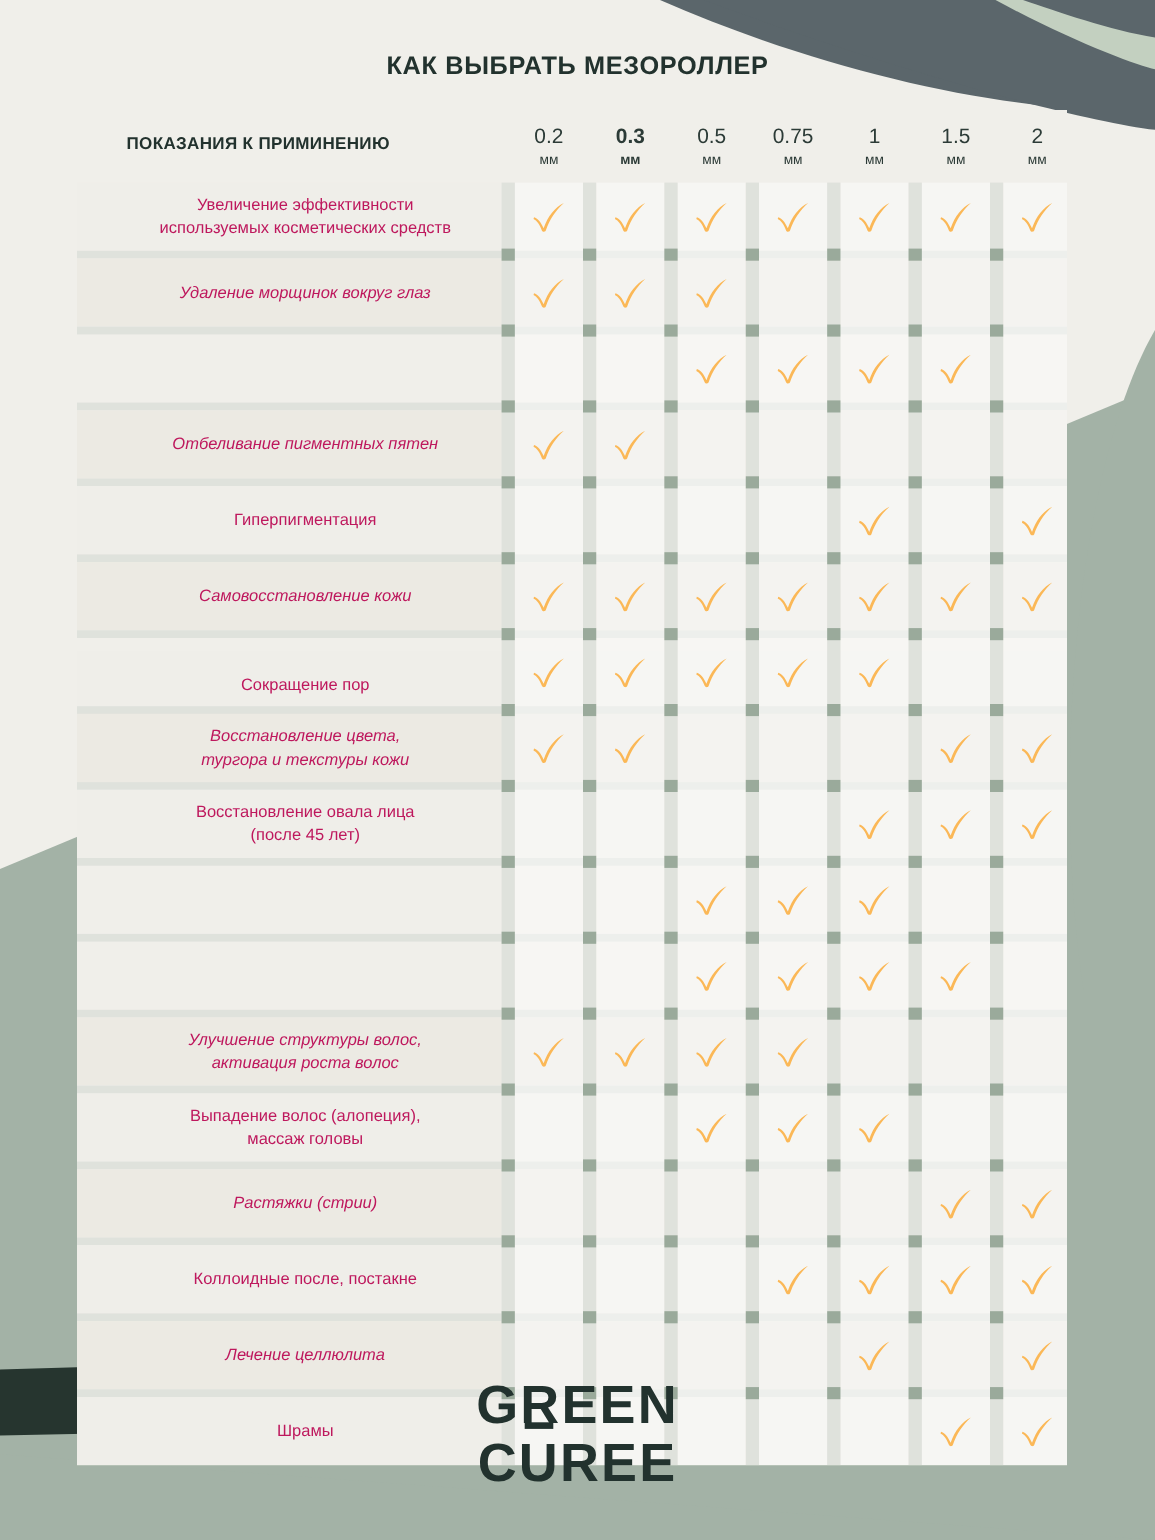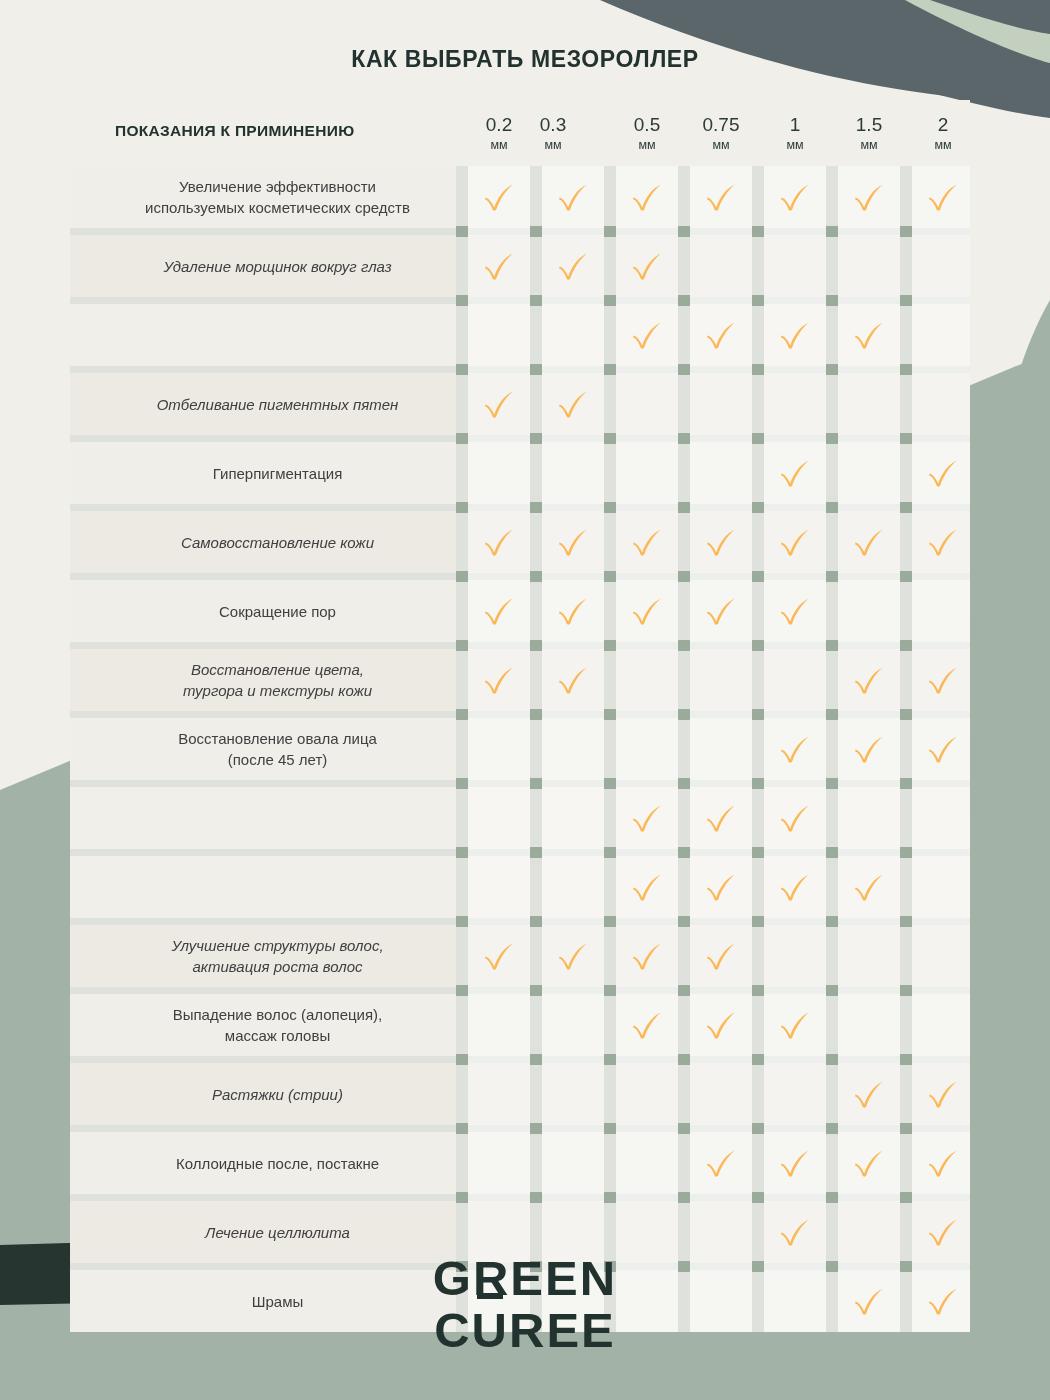--- a/index.html
+++ b/index.html
@@ -50,21 +50,21 @@
 
   
   .tbody{position:absolute;left:0;top:66px;width:900px;height:1064px;}
 
   .row{position:absolute;left:0;width:900px;}
   .row.odd{background:#efeee9;}
   .row.even{background:#eceae3;font-style:italic;}
   .rowlabel{
     position:absolute;left:20px;width:375px;
     text-align:center;
-    font-size:15px;line-height:21px;color:#404040;
+    font-size:15px;line-height:21px;color:#be185d;
     top:50%;transform:translateY(-50%);
   }
 
   
   .vstripe{
     position:absolute;top:0;height:1064px;width:62px;
     background:rgba(255,255,255,.45);
   }
   .vgap{
     position:absolute;top:0;height:1064px;width:12px;
@@ -124,21 +124,21 @@
 
 <div class="card" style="height: 1232px;">
 
   <div class="thead">
     <div class="thead-label">ПОКАЗАНИЯ К ПРИМИНЕНИЮ</div>
     <div id="colheads">
         <div class="col-head" style="left: 398px;">
           <div class="v">0.2</div>
           <div class="u">мм</div>
         </div>
-        <div class="col-head" style="left: 452px;">
+        <div class="col-head" style="left: 472px; font-weight: bold;">
           <div class="v">0.3</div>
           <div class="u">мм</div>
         </div>
         <div class="col-head" style="left: 546px;">
           <div class="v">0.5</div>
           <div class="u">мм</div>
         </div>
         <div class="col-head" style="left: 620px;">
           <div class="v">0.75</div>
           <div class="u">мм</div>
@@ -173,21 +173,21 @@
       </div>
       <div class="hsep" style="top: 269px;"></div>
       <div class="row odd" style="top: 276px; height: 62px;">
         <div class="rowlabel">Гиперпигментация</div>
       </div>
       <div class="hsep" style="top: 338px;"></div>
       <div class="row even" style="top: 345px; height: 62px;">
         <div class="rowlabel">Самовосстановление кожи</div>
       </div>
       <div class="hsep" style="top: 407px;"></div>
-      <div class="row odd" style="top: 414px; height: 62px;">
+      <div class="row odd" style="top: 426px; height: 62px;">
         <div class="rowlabel">Сокращение пор</div>
       </div>
       <div class="hsep" style="top: 476px;"></div>
       <div class="row even" style="top: 483px; height: 62px;">
         <div class="rowlabel">Восстановление цвета,<br>тургора и текстуры кожи</div>
       </div>
       <div class="hsep" style="top: 545px;"></div>
       <div class="row odd" style="top: 552px; height: 62px;">
         <div class="rowlabel">Восстановление овала лица<br>(после 45 лет)</div>
       </div>

